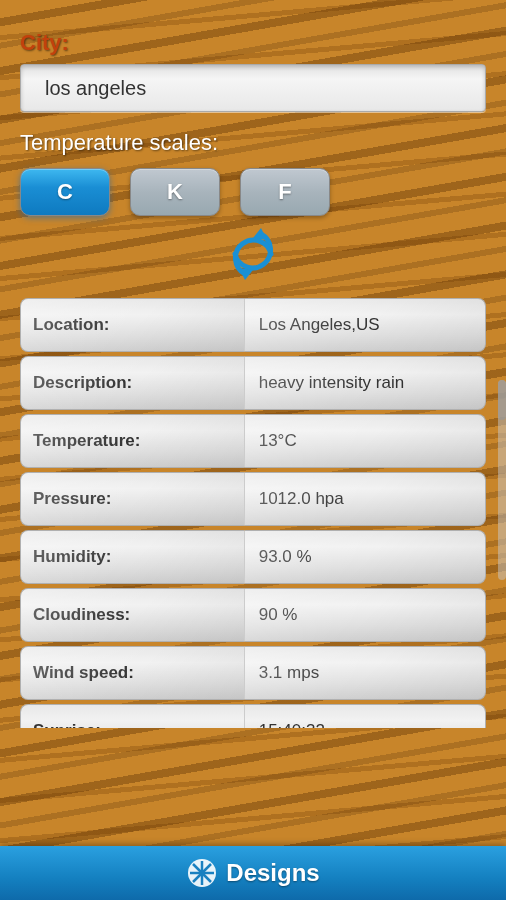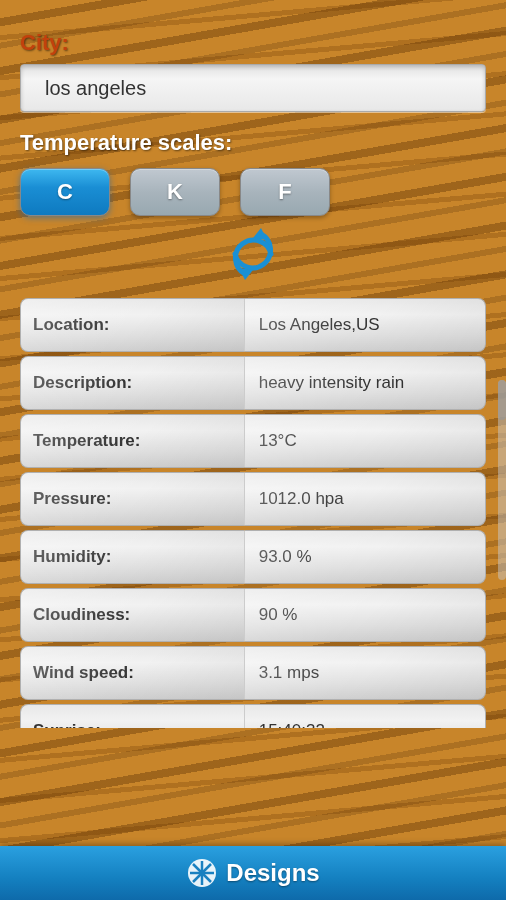--- a/index.html
+++ b/index.html
@@ -78,21 +78,21 @@
       font-size: 20px;
       color: #333;
       outline: none;
       box-shadow: inset 0 2px 4px rgba(0,0,0,0.2), 0 1px 0 rgba(255,255,255,0.5);
     }
 
     
     .temp-label {
       color: white;
       font-size: 22px;
-      font-weight: bold;
+      font-weight: normal;
       margin-top: 18px;
       margin-bottom: 12px;
       text-shadow: 1px 1px 2px rgba(0,0,0,0.5);
     }
 
     
     .scale-buttons {
       display: flex;
       gap: 20px;
       align-items: center;

